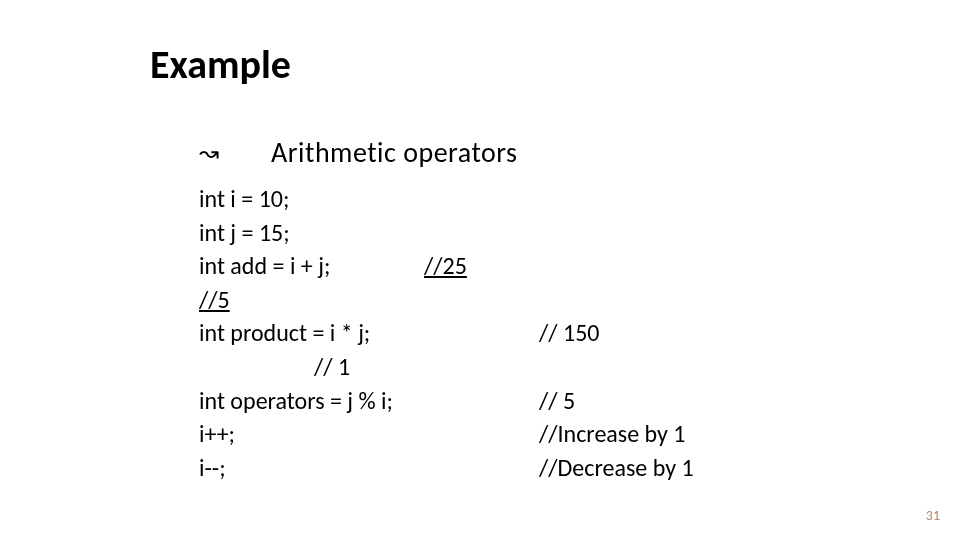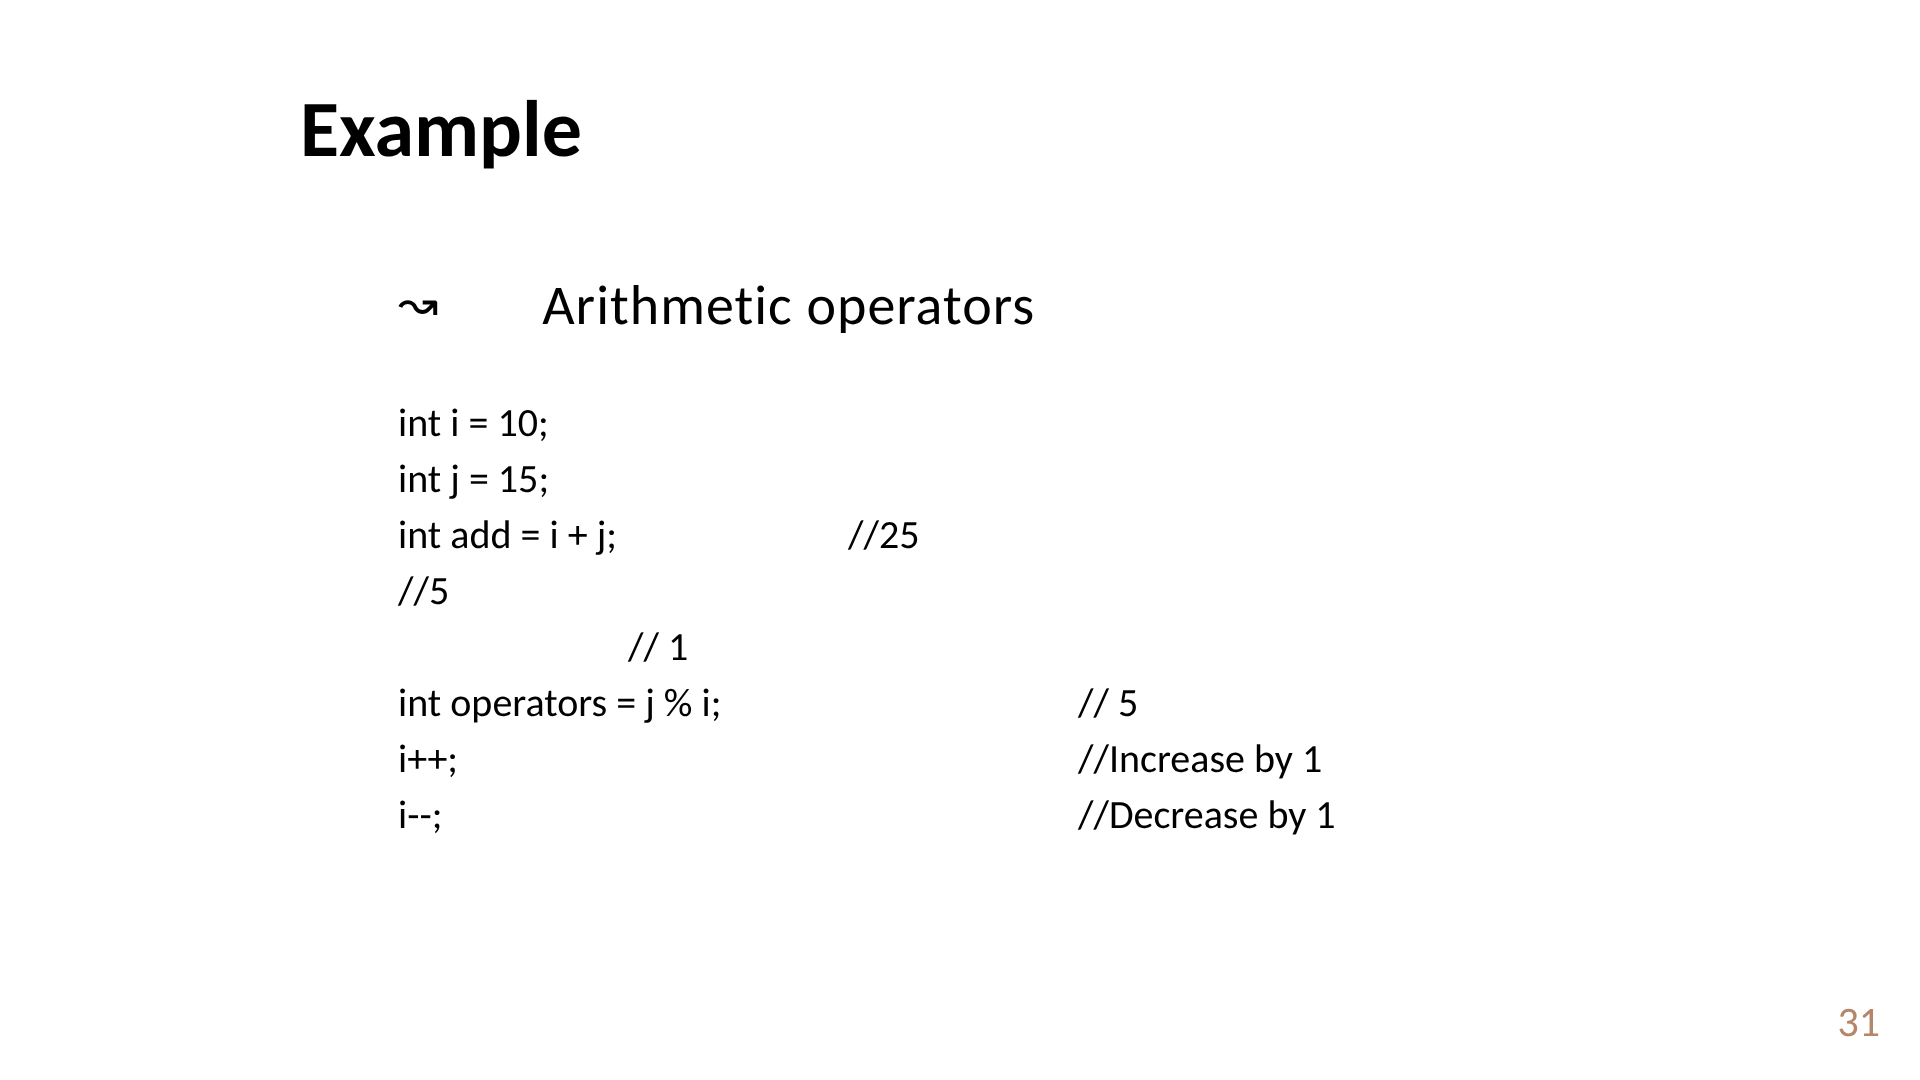--- a/index.html
+++ b/index.html
@@ -34,35 +34,35 @@
     font-family: "Segoe UI Symbol", "Arial", sans-serif;
   }
   .bullet-text {
     font-size: 28px;
     letter-spacing: 0.5px;
     margin-left: 48px;
   }
   .code-block {
     position: absolute;
     left: 199px;
-    top: 198px;
-    font-size: 20px;
+    top: 182px;
+    font-size: 24px;
     line-height: 1.4;
   }
   .code-row {
     display: flex;
   }
   .col-a { width: 225px; }
-  .col-b { width: 115px; }
+  .col-b { width: 115px; text-decoration: underline; }
   .col-c { }
   .page-num {
     position: absolute;
     right: 20px;
     bottom: 16px;
-    font-size: 21px;
+    font-size: 14px;
     color: #b4866a;
   }
 </style>
 </head>
 <body>
 
 <div class="title">Example</div>
 
 <div class="bullet-row">
   <span class="bullet-icon">↝</span>
@@ -83,20 +83,25 @@
   <div class="code-row">
     <span class="col-a">int add = i + j;</span>
     <span class="col-b">//25</span>
     <span class="col-c"></span>
   </div>
   <div class="code-row">
     <span class="col-b">//5</span>
     <span class="col-c"></span>
   </div>
   <div class="code-row">
+    <span class="col-a">int product = i * j;</span>
+    <span class="col-b"></span>
+    <span class="col-c">// 150</span>
+  </div>
+  <div class="code-row">
     <span class="col-b"></span>
     <span class="col-c">// 1</span>
   </div>
   <div class="code-row">
     <span class="col-a">int operators = j % i;</span>
     <span class="col-b"></span>
     <span class="col-c">// 5</span>
   </div>
   <div class="code-row">
     <span class="col-a">i++;</span>

